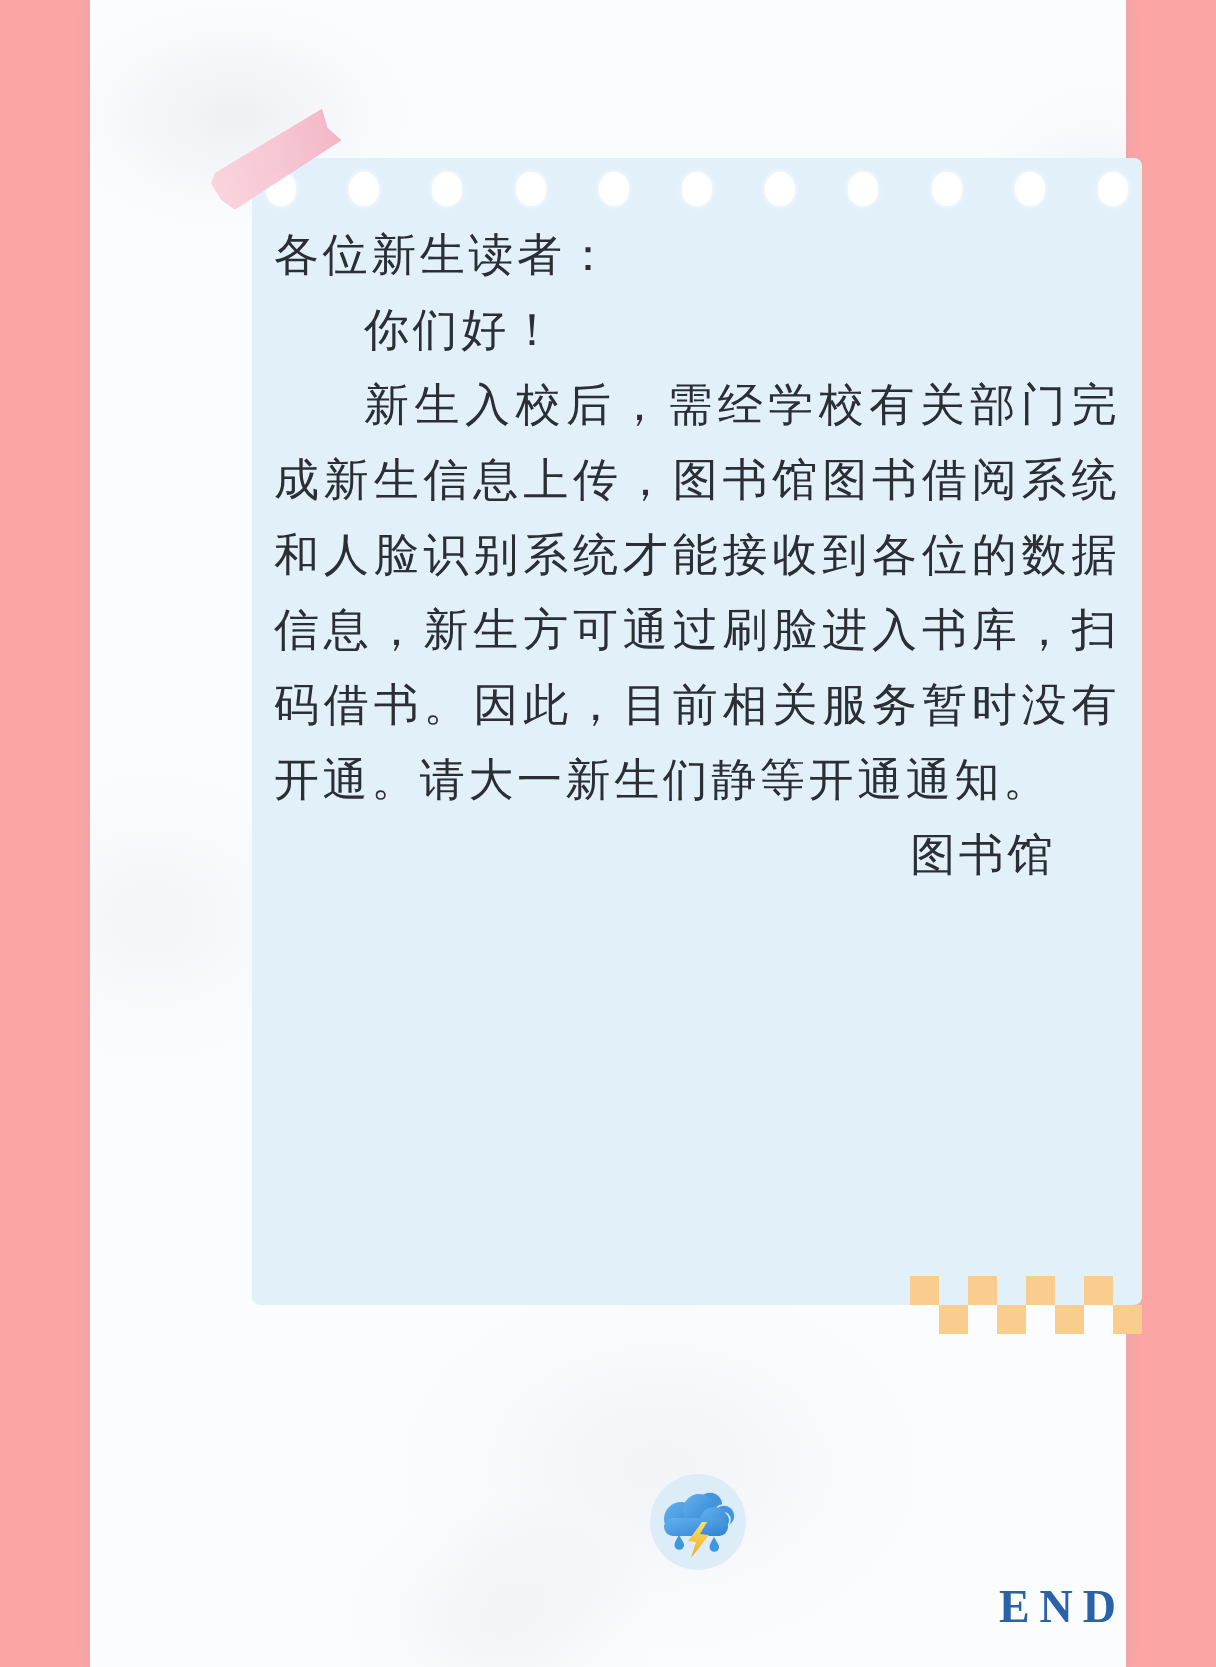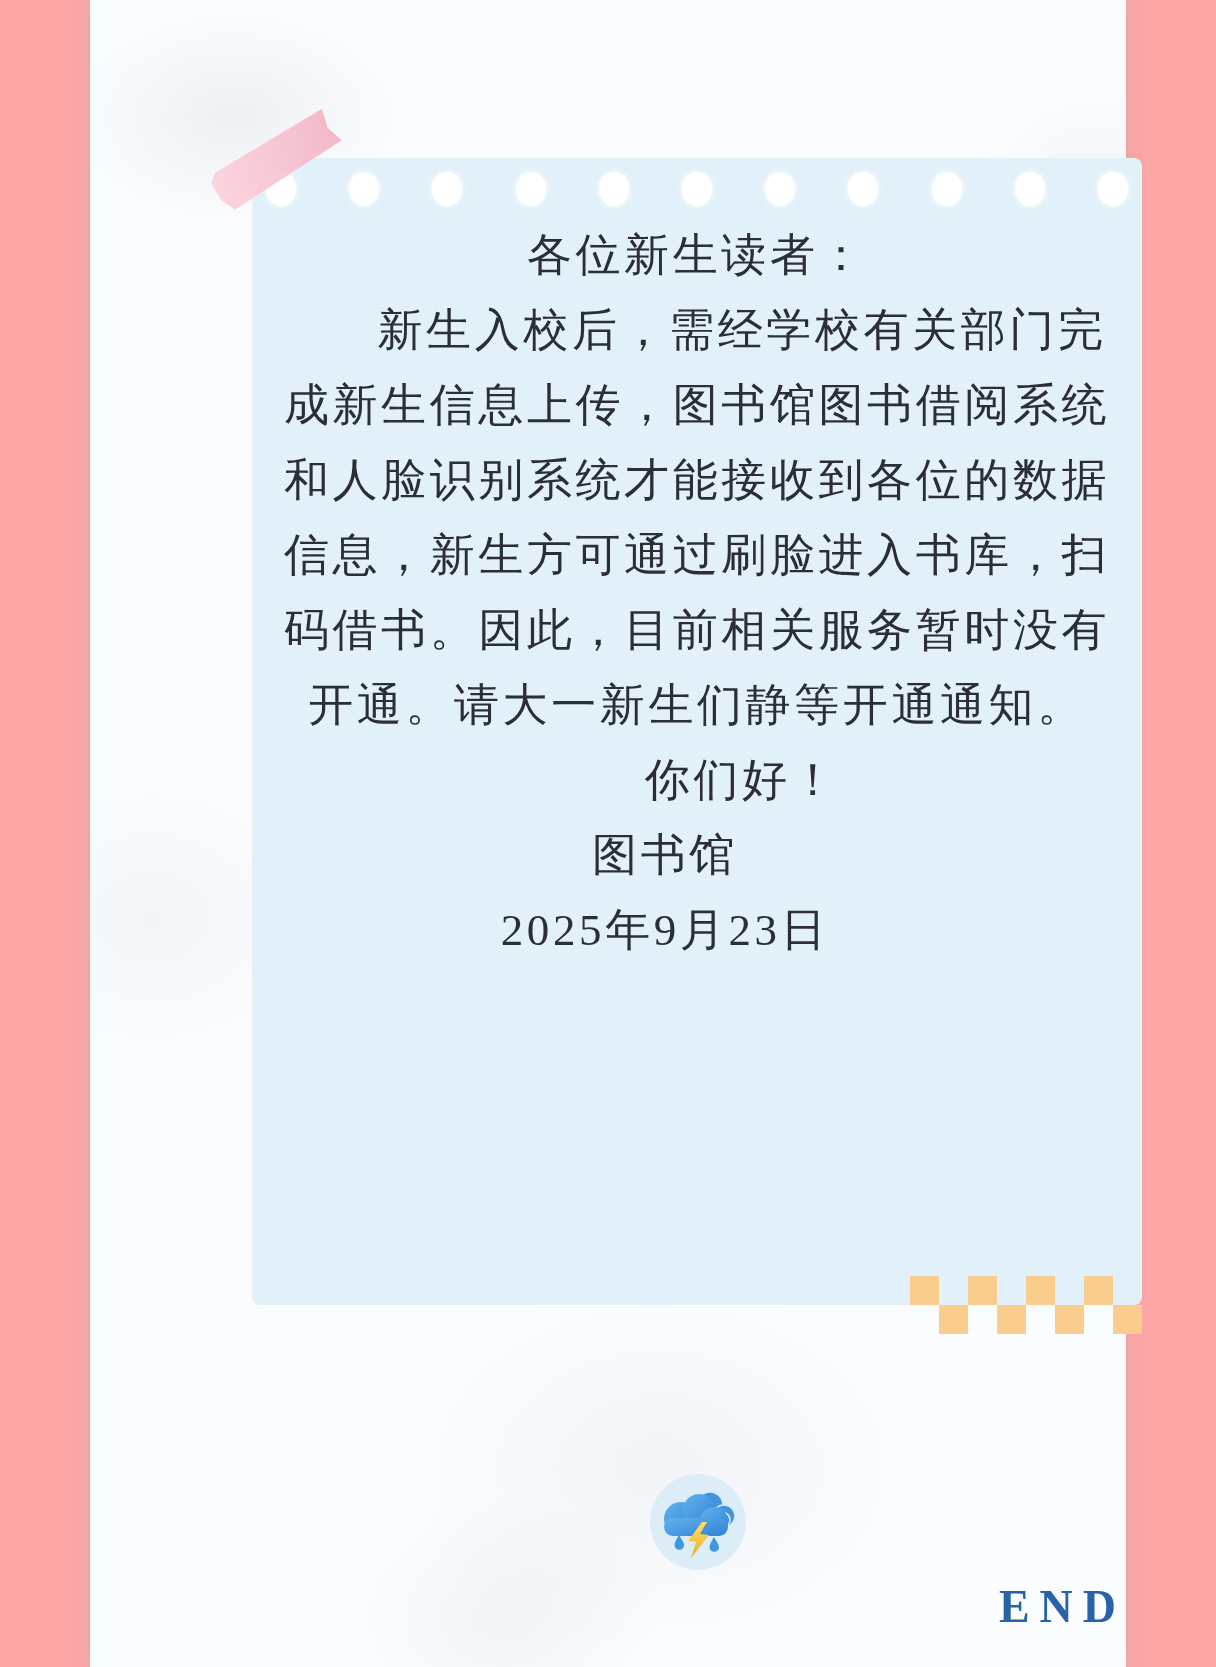--- a/index.html
+++ b/index.html
@@ -41,21 +41,21 @@
   }
   .body{
     position:relative;
     padding:60px 22px 0 22px;
     color:var(--text,#2b2f35);
     font-size:45px;line-height:75px;
     letter-spacing:0.08em;
     text-align:justify;
     text-justify:inter-ideograph;
   }
-  .body p{margin:0;text-align:center;}
+  .body p{margin:0;}
   .para{text-indent:2em;}
   .sig-block{text-align:right;padding-right:64px;letter-spacing:0.08em;}
   
   .tape{
     position:absolute;left:118px;top:139px;width:134px;height:42px;
     background:linear-gradient(105deg,#fad2dc 0%, var(--tape-pink,#f7c3d0) 55%, #f3b2c3 100%);
     opacity:0.93;
     transform:rotate(-32deg);
     border-radius:3px;
     clip-path:polygon(0% 18%, 7% 0%, 100% 6%, 96% 52%, 100% 94%, 5% 100%, 0% 62%);
@@ -97,25 +97,24 @@
         <span class="dot"></span>
         <span class="dot"></span>
         <span class="dot"></span>
         <span class="dot"></span>
         <span class="dot"></span>
         <span class="dot"></span>
       </div>
 
       <div class="body">
         <p>各位新生读者：</p>
+        <p class="para">你们好！</p>
         <p class="para">新生入校后，需经学校有关部门完成新生信息上传，图书馆图书借阅系统和人脸识别系统才能接收到各位的数据信息，新生方可通过刷脸进入书库，扫码借书。因此，目前相关服务暂时没有开通。请大一新生们静等开通通知。</p>
-        <p class="para">你们好！</p>
         <div class="sig-block">
           <p>图书馆</p>
-          <p>2025年9月23日</p>
         </div>
       </div>
     </div>
 
     <div class="tape"></div>
 
     <div class="checker">
       <span class="cell filled"></span>
       <span class="cell"></span>
       <span class="cell filled"></span>

